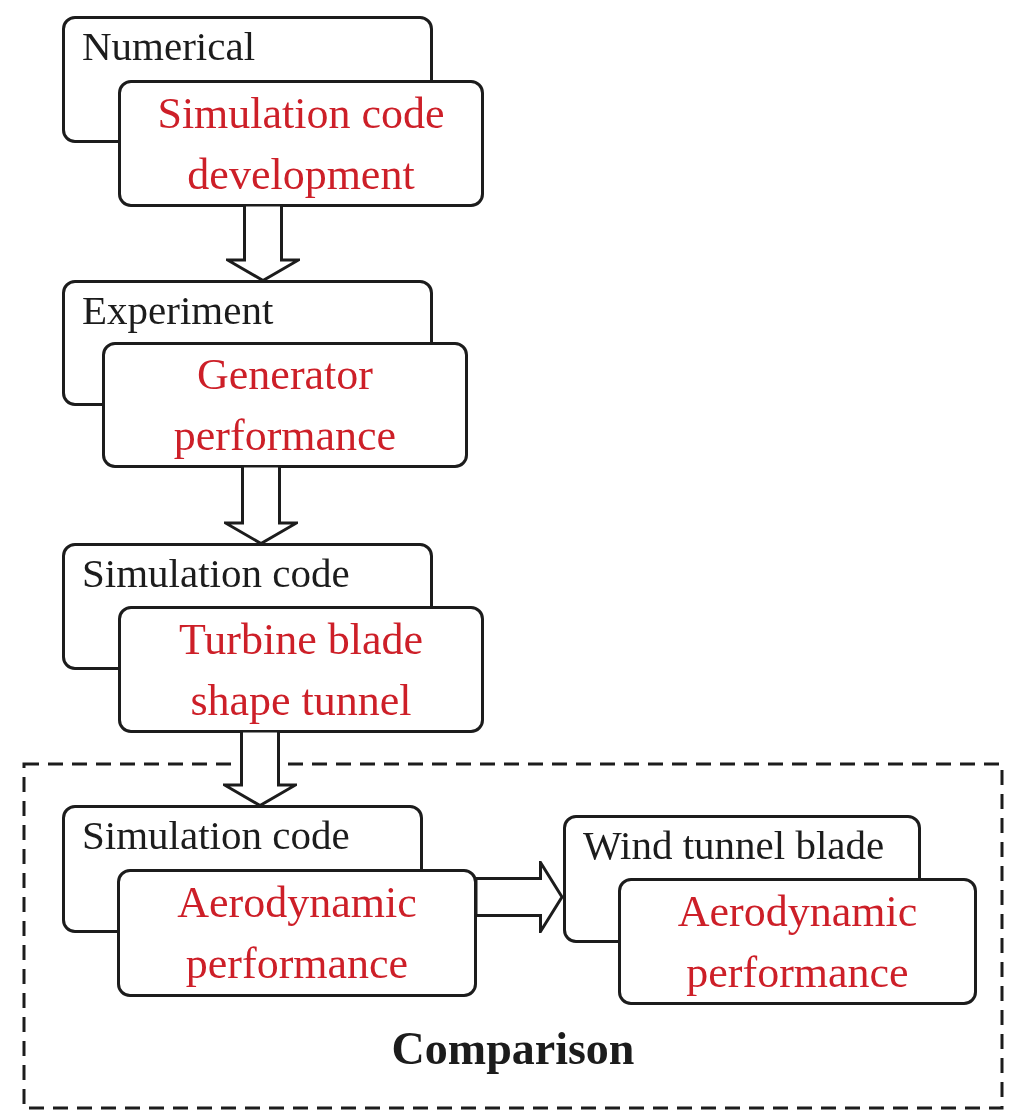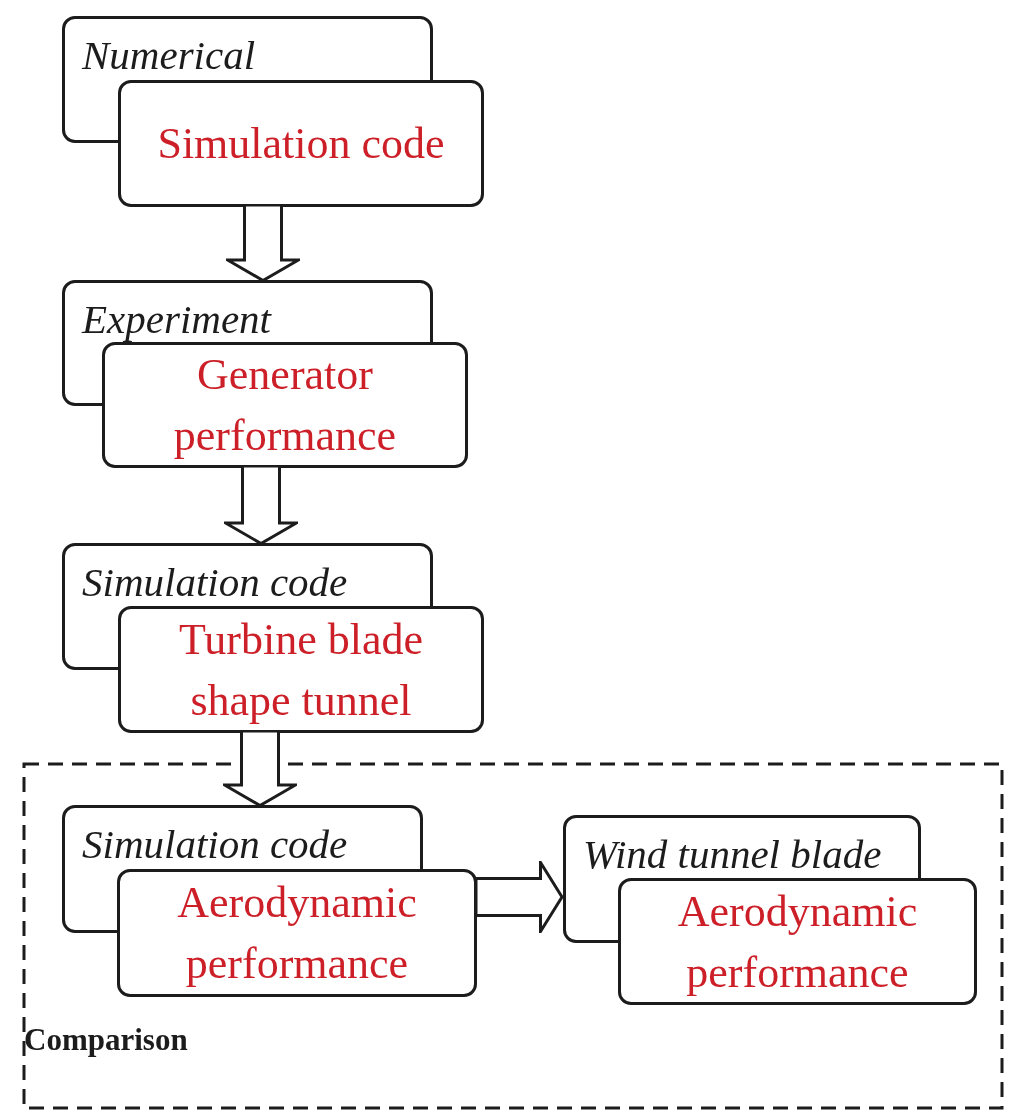--- a/index.html
+++ b/index.html
@@ -17,22 +17,21 @@
   }
   .box {
     position: absolute;
     background: #ffffff;
     border: 3px solid var(--ink, #1c1c1c);
     border-radius: 13px;
     box-sizing: border-box;
   }
   .back-label {
     display: block;
-    padding: 13px 0 0 17px;
-    font-style: italic;
+    padding: 4px 0 0 17px;
     font-size: 41px;
     line-height: 1.15;
     color: var(--ink, #1c1c1c);
     white-space: nowrap;
   }
   .front-text {
     position: absolute;
     inset: 0;
     display: flex;
     flex-direction: column;
@@ -72,40 +71,42 @@
     fill: none;
     stroke: var(--ink, #1c1c1c);
     stroke-width: 3;
     stroke-dasharray: 15 9;
   }
   .comparison-label {
     position: absolute;
     left: 24px;
     top: 1022px;
     width: 978px;
+    text-align: center;
     font-weight: bold;
-    font-size: 31px;
+    font-size: 46px;
     color: var(--ink, #1c1c1c);
   }
 </style>
 </head>
 <body>
 
 <div class="canvas">
 
   <svg class="dashed-region" width="1024" height="1115">
     <rect x="24" y="764" width="978" height="344"></rect>
   </svg>
 
   <div class="box g1-back">
     <span class="back-label">Numerical</span>
   </div>
   <div class="box g1-front">
     <div class="front-text">
       <span>Simulation code</span>
+      <span>development</span>
     </div>
   </div>
 
   <svg class="arrow a1" width="74" height="78" viewBox="0 0 74 78">
     <polygon points="18.5,0 18.5,55 1.5,55 37,75.5 72.5,55 55.5,55 55.5,0"></polygon>
   </svg>
 
   <div class="box g2-back">
     <span class="back-label">Experiment</span>
   </div>

